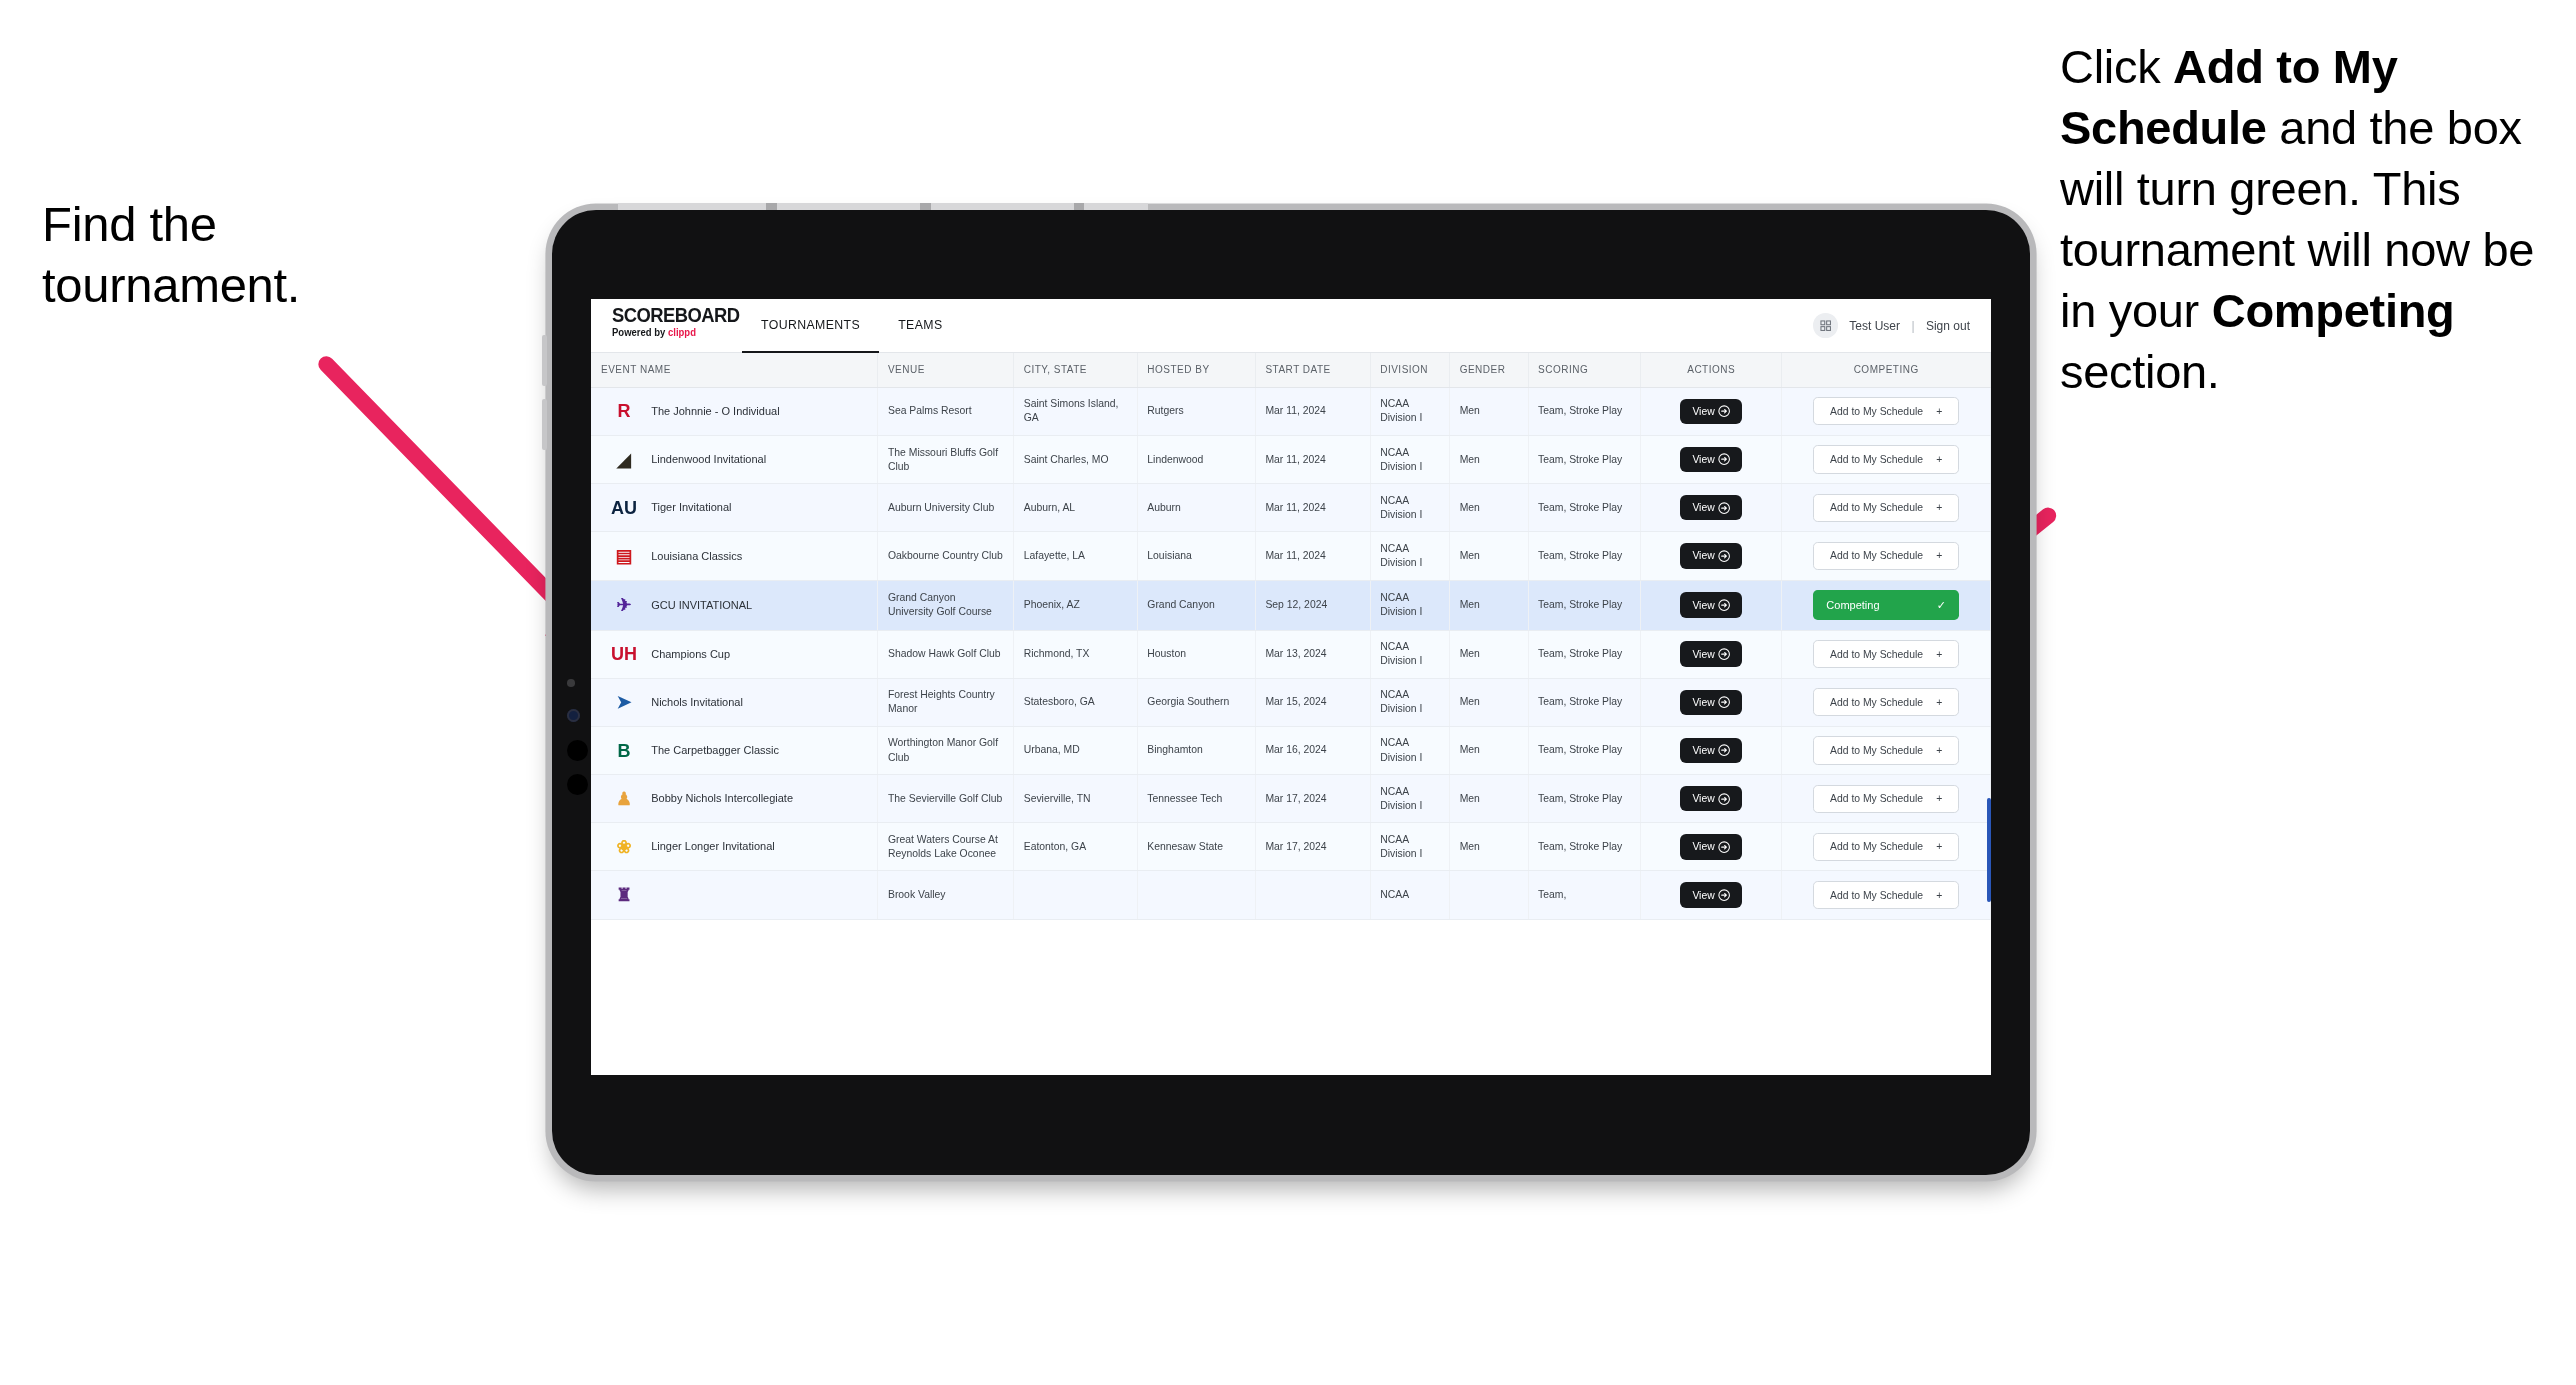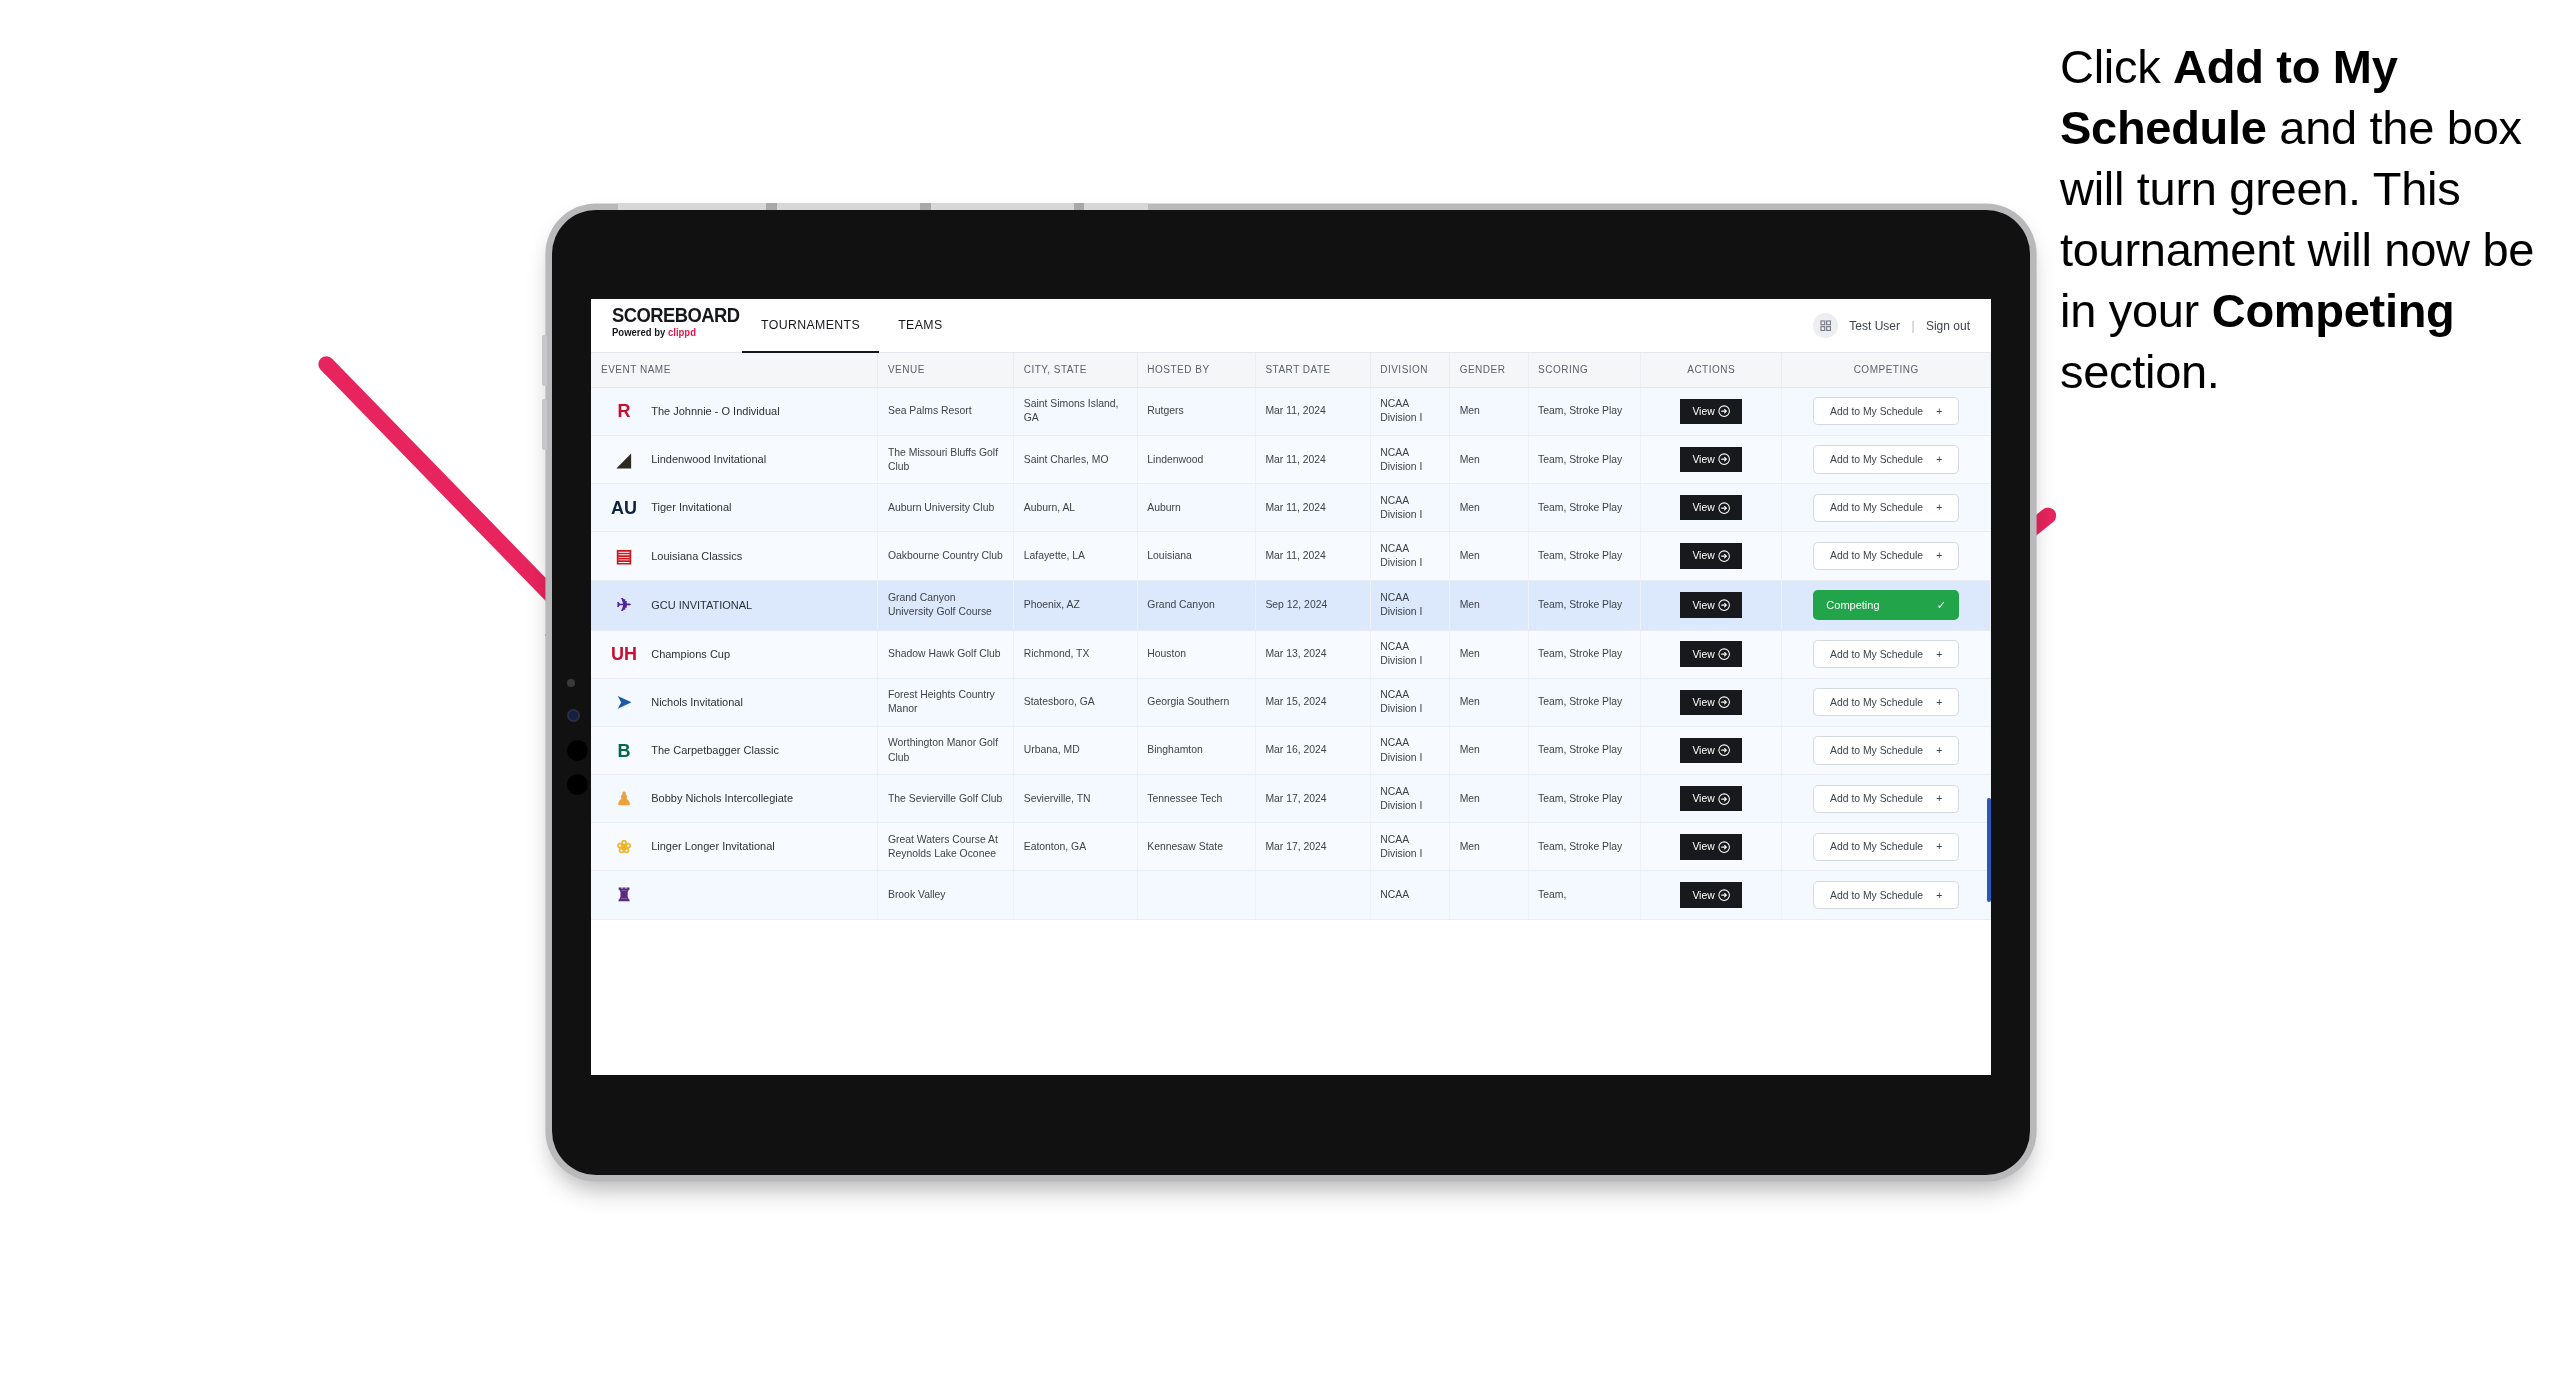--- a/index.html
+++ b/index.html
@@ -144,21 +144,21 @@
     width:28px;height:28px;flex:0 0 28px;
     display:flex;align-items:center;justify-content:center;
     font-weight:900; font-size:18px; line-height:1;
   }
   .event-name{ font-size:11px; color:#2c3138; }
 
   td.c-actions, td.c-competing{ text-align:center; }
 
   .btn-view{
     display:inline-flex;align-items:center;gap:3px;
-    background:#17191c;color:#fff;border:none;border-radius:0;
+    background:#17191c;color:#fff;border:none;border-radius:6px;
     font-size:10.4px; padding:6.6px 12.3px; cursor:pointer;
     font-family:"Liberation Sans", sans-serif;
   }
   .btn-add{
     display:inline-flex;align-items:center;justify-content:center;gap:13.2px;
     background:#fff;color:#3d434a;border:0.9px solid #d4d9df;border-radius:4.7px;
     font-size:10.4px; padding:7.6px 13.2px; cursor:pointer; min-width:146px;
     font-family:"Liberation Sans", sans-serif;
   }
   .btn-competing{
@@ -173,20 +173,21 @@
   #screen-scroll{
     position:absolute; right:0; top:445px; width:3.8px; height:104px;
     background:#2a57b8; border-radius:1.9px;
   }
 </style>
 </head>
 <body>
 
 <div id="stage">
 
+  <div class="anno" id="anno-left">Find the tournament.</div>
 
   <div class="anno" id="anno-right"><span>Click </span><b>Add to My Schedule</b><span> and the box will turn green. This tournament will now be in your </span><b>Competing</b><span> section.</span></div>
 
   <svg class="arrow-svg" id="arrow-left" style="left:0;top:0;width:2576px;height:1386px;" viewBox="0 0 2723 1465" width="2576" height="1386">
     <g id="arrow-left-g">
       <line x1="345" y1="385" x2="608" y2="655" stroke="#e8245e" stroke-width="17" stroke-linecap="round"></line>
       <polygon points="642,690 576,672 596,635" fill="#e8245e"></polygon>
     </g>
   </svg>
 

